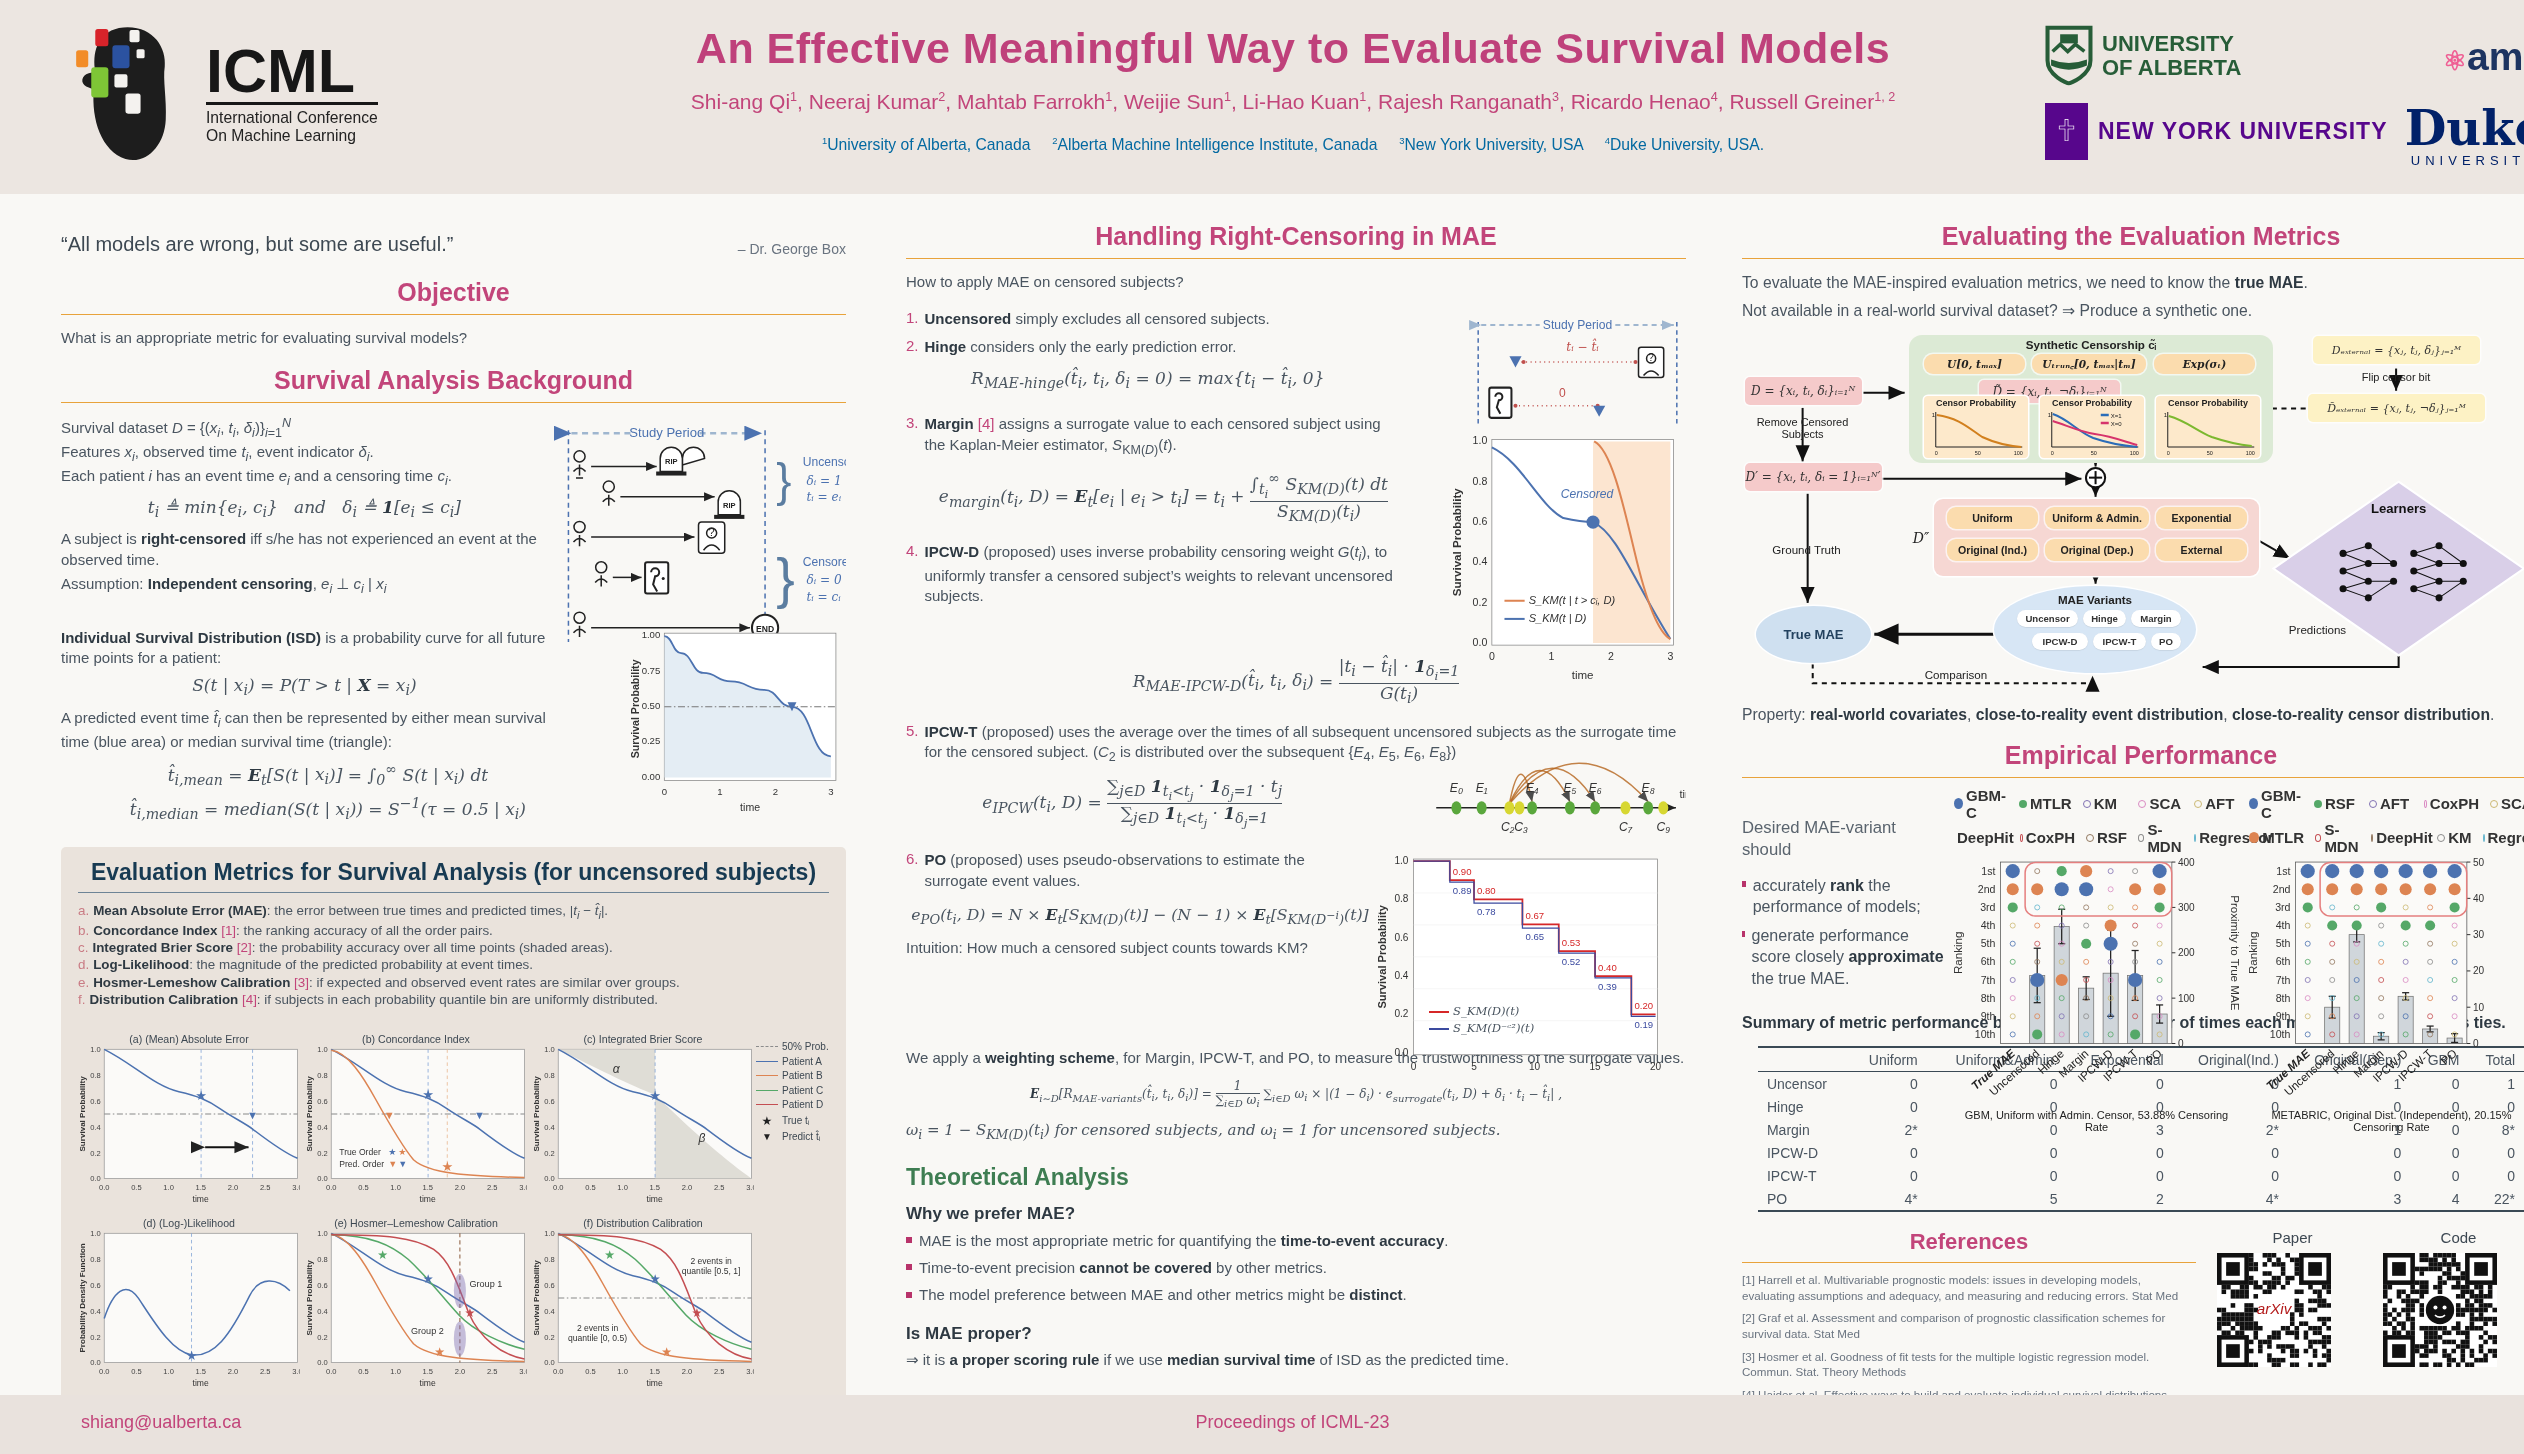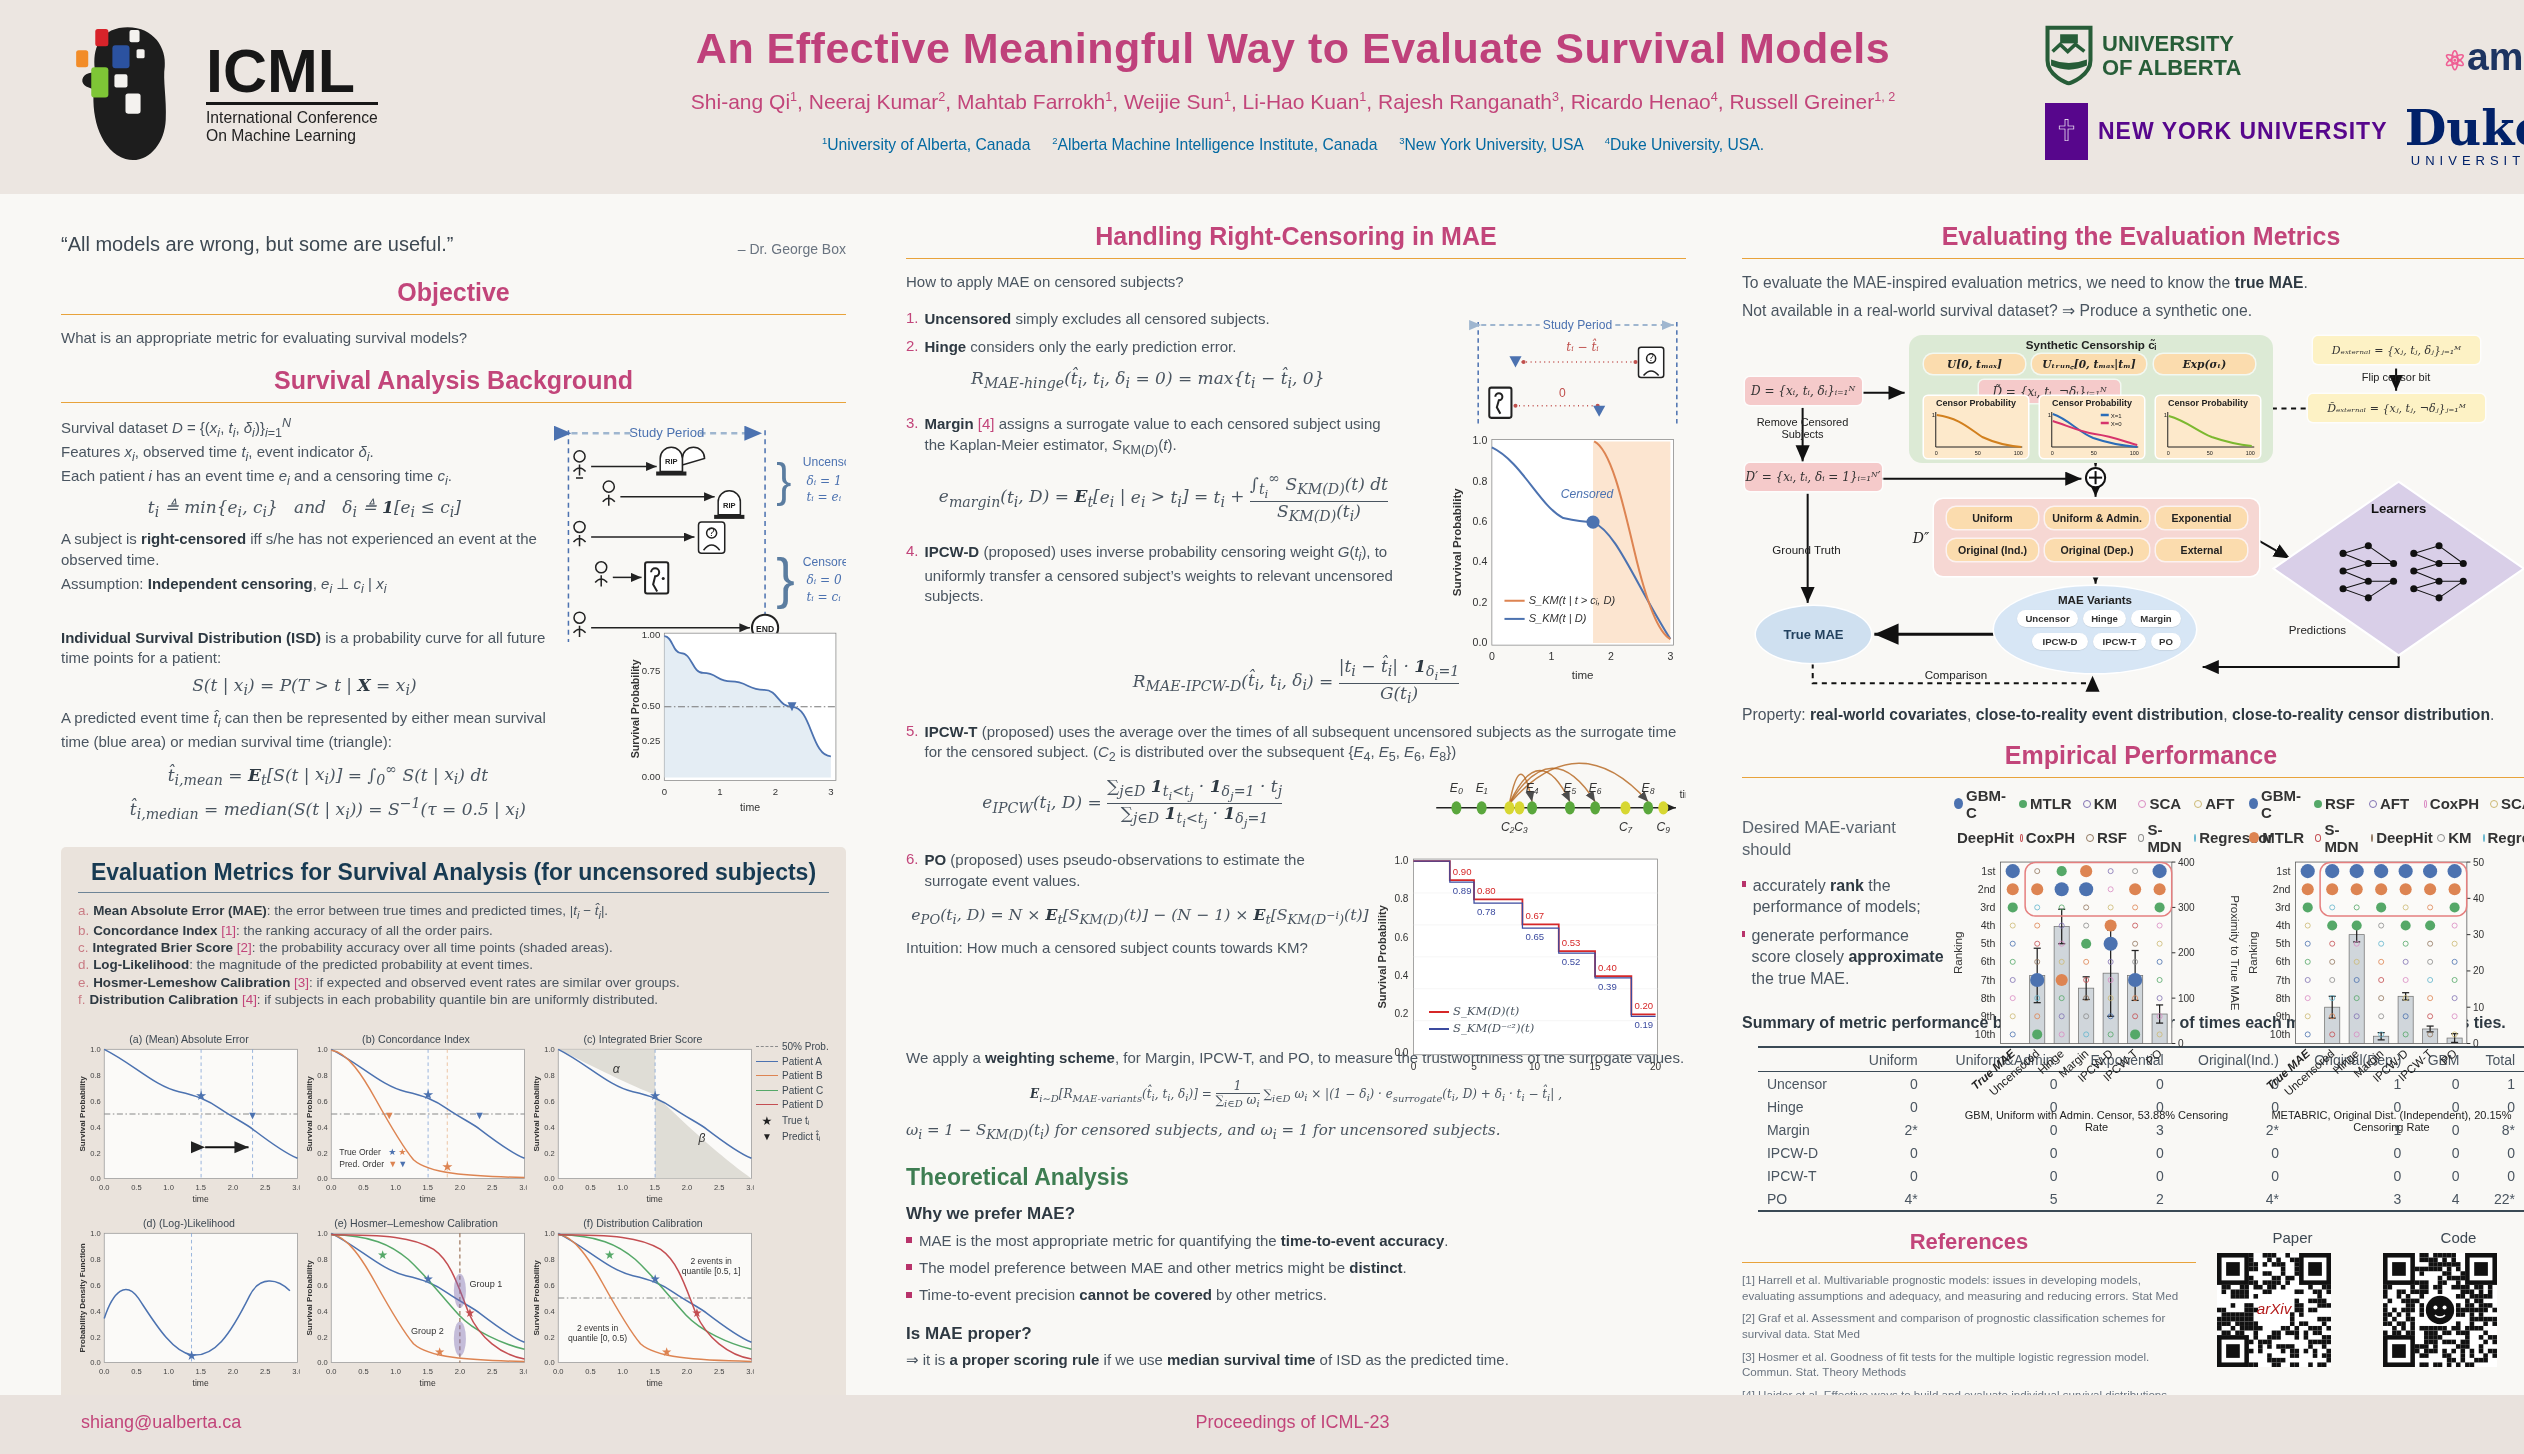--- a/index.html
+++ b/index.html
@@ -667,25 +667,25 @@
 
       <div class="gh" style="margin-top:20px">Theoretical Analysis</div>
       <div class="sh" style="margin-top:13px">Why we prefer MAE?</div>
       <div id="whybullets" style="margin-top:7px">
           <div class="bul" style="margin-bottom: 7px;">
             <span class="sq"></span>
             <p style="font-size:15px">MAE is the most appropriate metric for quantifying the <b>time-to-event accuracy</b>.</p>
           </div>
           <div class="bul" style="margin-bottom: 7px;">
             <span class="sq"></span>
-            <p style="font-size:15px">The model preference between MAE and other metrics might be <b>distinct</b>.</p>
+            <p style="font-size:15px">Time-to-event precision <b>cannot be covered</b> by other metrics.</p>
           </div>
           <div class="bul" style="margin-bottom: 7px;">
             <span class="sq"></span>
-            <p style="font-size:15px">Time-to-event precision <b>cannot be covered</b> by other metrics.</p>
+            <p style="font-size:15px">The model preference between MAE and other metrics might be <b>distinct</b>.</p>
           </div>
         </div>
 
       <div class="sh" style="margin-top:19px">Is MAE proper?</div>
       <p style="margin-top:6px">⇒ it is <b>a proper scoring rule</b> if we use <b>median survival time</b> of ISD as the predicted time.</p>
 
     </div>
   </div>
 
   <div id="colR" class="col">

